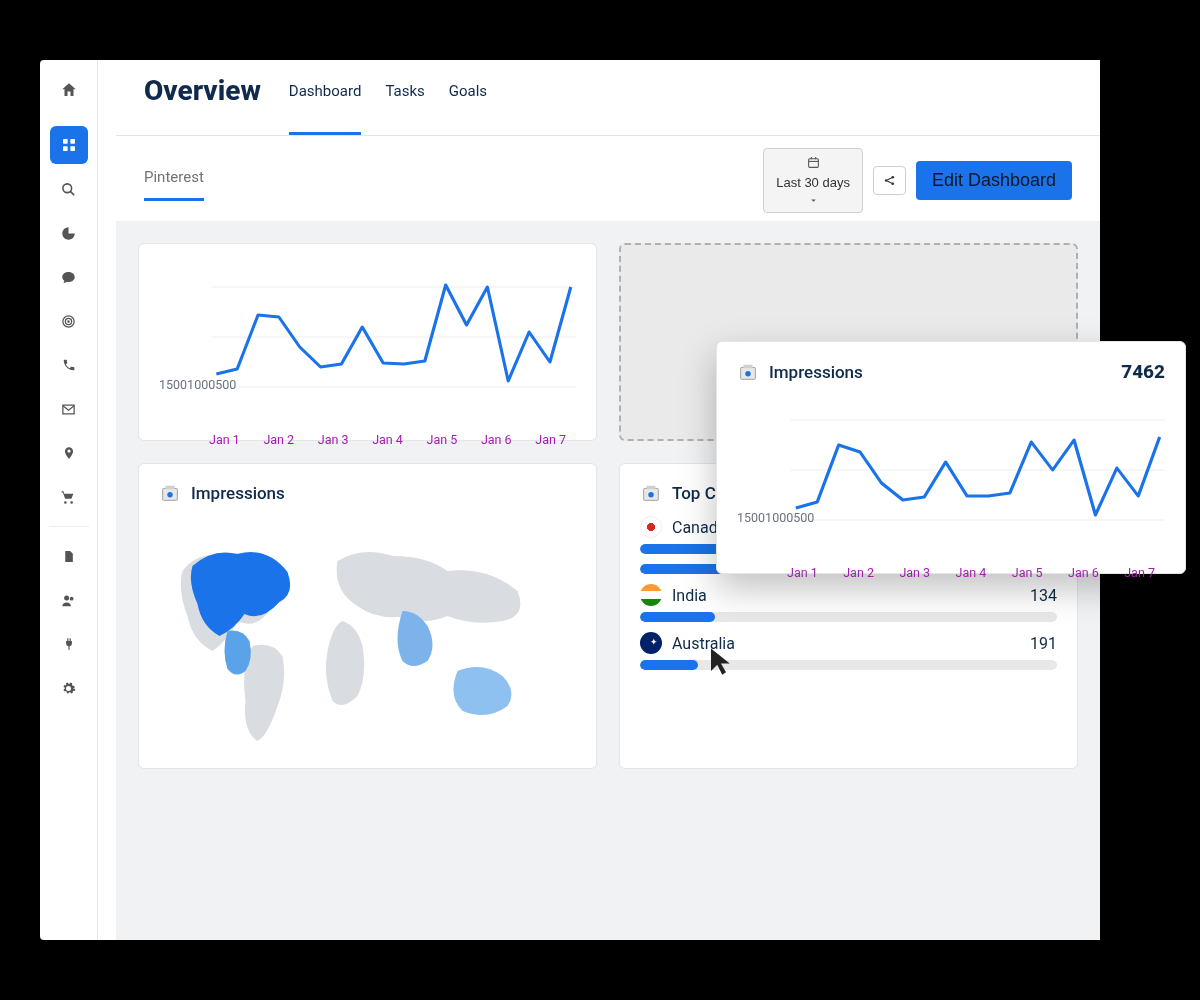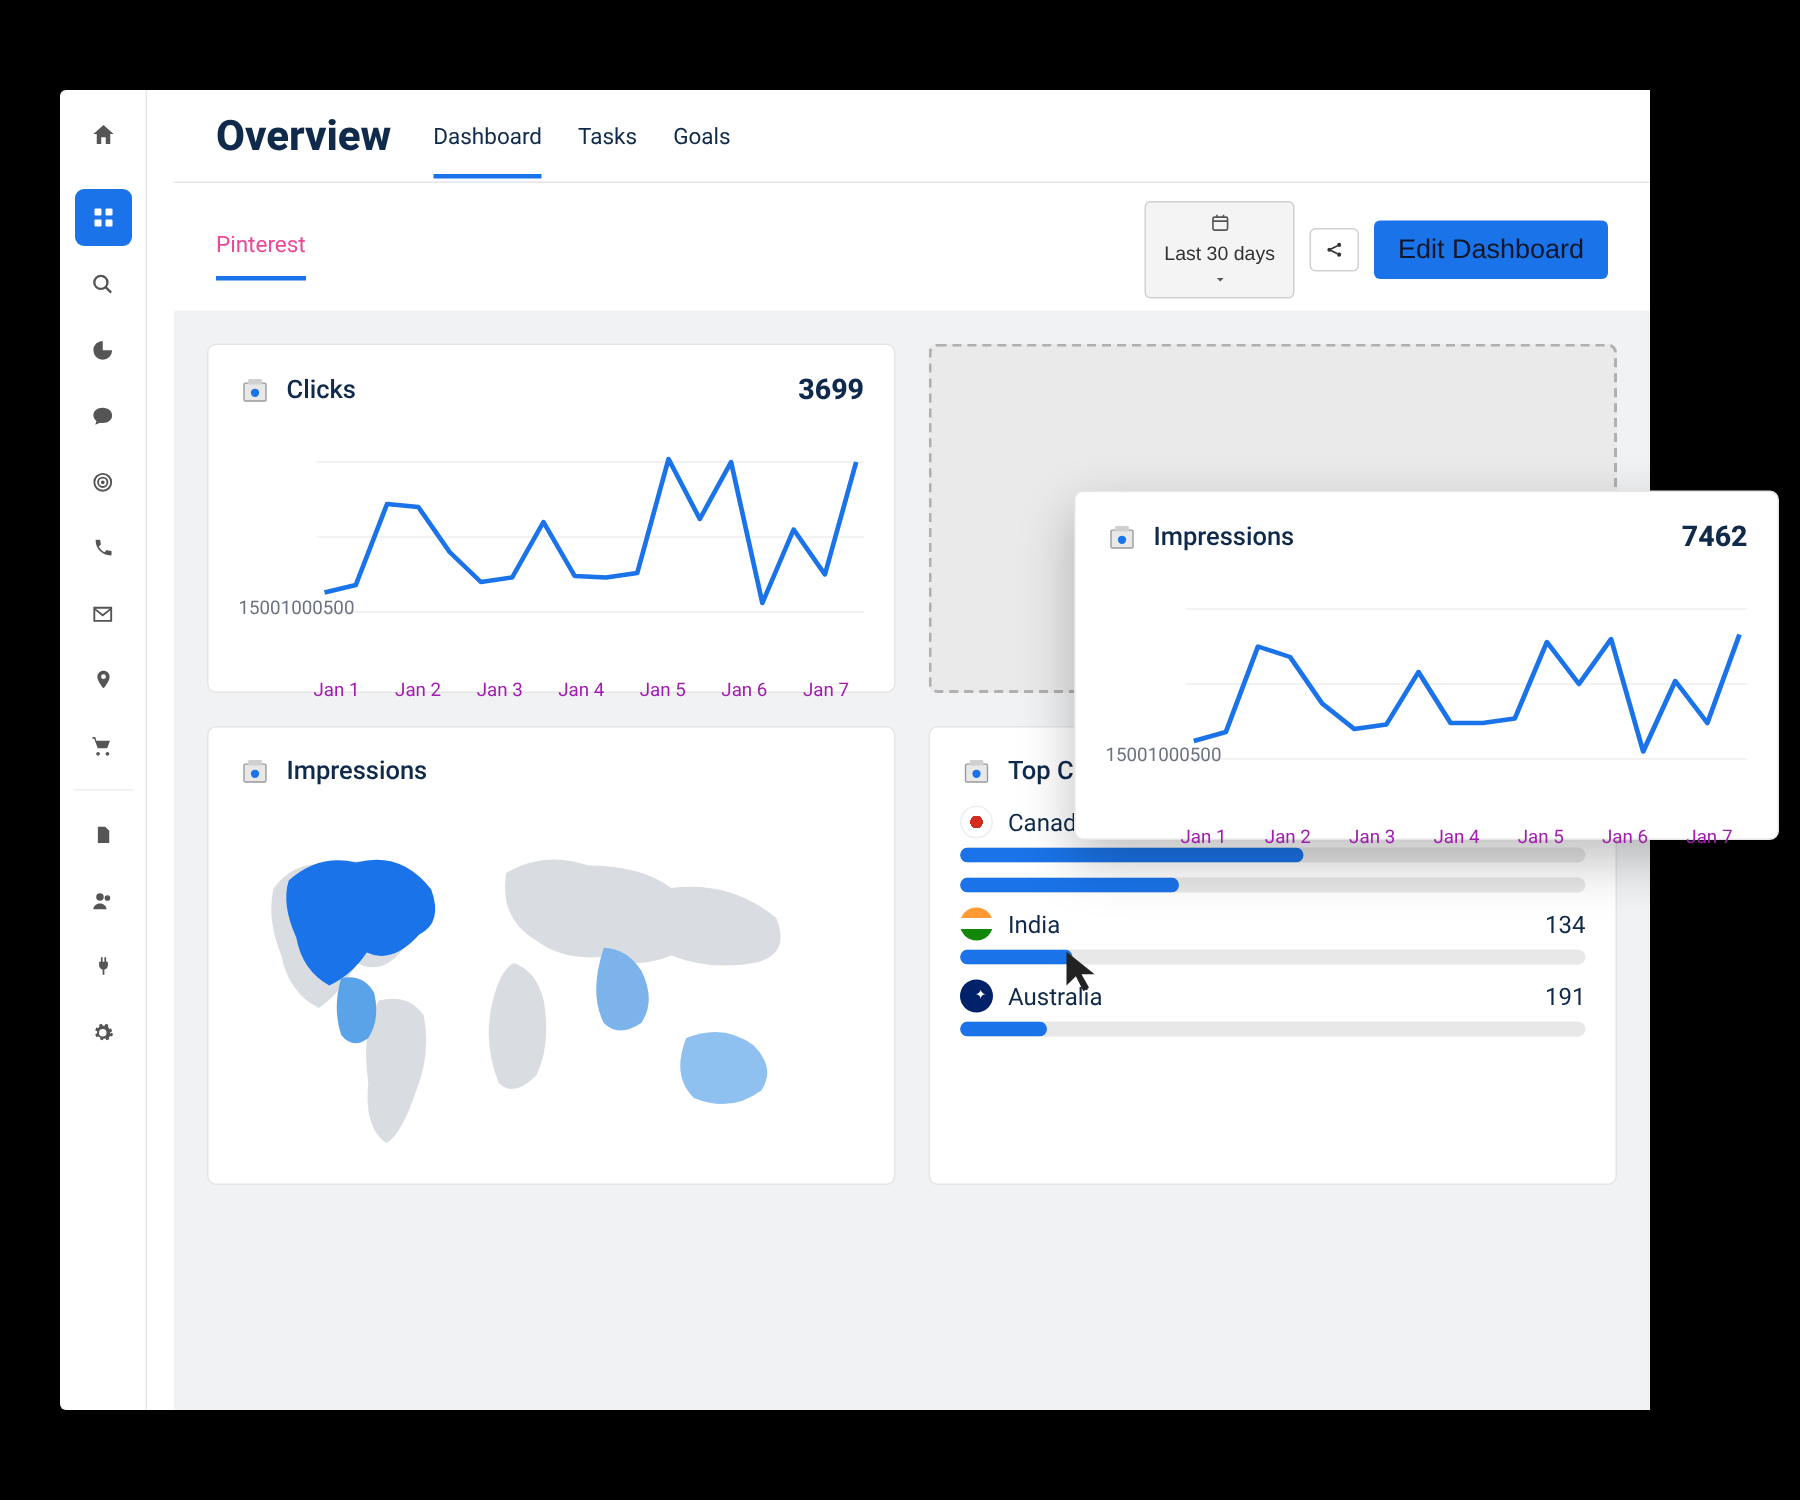--- a/index.html
+++ b/index.html
@@ -7,24 +7,24 @@
 .app { position: absolute; left: 40px; top: 60px; width: 1060px; height: 880px; background: #fff; border-radius: 4px; display: flex; gap: 18px; }
 .sidebar { width: 58px; border-right: 1px solid #e5e5e5; display: flex; flex-direction: column; align-items: center; padding-top: 18px; gap: 2px; }
 .sidebar .home { width: 24px; height: 24px; display: flex; align-items: center; justify-content: center; color: #666; margin-bottom: 20px; }
 .sidebar .nav { width: 38px; height: 38px; display: flex; align-items: center; justify-content: center; color: #666; border-radius: 6px; cursor: pointer; margin: 2px 0;}
 .sidebar .nav.active { background: #1a73e8; color: #fff; }
 .sidebar .sep { width: 40px; height: 1px; background: #eee; margin: 6px 0; }
 .main { flex: 1; display: flex; flex-direction: column; background: #f1f2f4; min-width: 0; }
 .topbar { background: #fff; padding: 14px 28px 0 28px; border-bottom: 1px solid #e5e5e5; display: flex; align-items: flex-start; gap: 28px; }
 .topbar h1 { font-size: 28px; font-weight: 800; color: #0f2a4a; padding-bottom: 14px;}
 .tabs { display: flex; gap: 24px; padding-top: 8px;}
-.tab { font-size: 15px; color: #0f2a4a; padding-bottom: 16px; cursor: pointer; }
+.tab { font-size: 15px; color: #0f2a4a; padding-bottom: 32px; cursor: pointer; }
 .tab.active { border-bottom: 3px solid #1a73e8; }
 .subbar { background: #fff; padding: 12px 28px 0 28px; display: flex; align-items: center; justify-content: space-between; }
-.subtab { font-size: 15px; color: #ec4899; padding-bottom: 12px; border-bottom: 3px solid #1a73e8; cursor: pointer;}
+.subtab { font-size: 15px; color: #737373; padding-bottom: 12px; border-bottom: 3px solid #1a73e8; cursor: pointer;}
 .subbar .right { display: flex; align-items: center; gap: 10px; padding-bottom: 8px;}
 .btn { display: inline-flex; align-items: center; gap: 6px; border: 1px solid #d0d0d0; background: #f4f4f4; border-radius: 4px; padding: 7px 12px; font-size: 13px; color: #333; cursor: pointer; flex-direction: column; }
 .btn.icon-only { padding: 7px 9px; background: #fff; }
 .btn.primary { background: #1a73e8; color: #0f172a; border: none; padding: 9px 16px; font-size: 18px; }
 .content { position: relative; flex: 1; padding: 22px; }
 .grid { display: grid; grid-template-columns: 1fr 1fr; grid-template-rows: auto auto; gap: 22px; }
 .card { background: #fff; border: 1px solid #e5e5e5; border-radius: 6px; padding: 18px 20px; }
 .card-head { display: flex; align-items: center; justify-content: space-between; margin-bottom: 12px; }
 .card-title { display: flex; align-items: center; gap: 10px; font-size: 17px; color: #0f2a4a; font-weight: 500;}
 .card-value { font-size: 19px; font-weight: 800; color: #0f2a4a; }
@@ -175,31 +175,20 @@
             </svg>
         </button>
         <button class="btn primary">Edit Dashboard</button>
       </div>
     </div>
 
     <div class="content">
       <div class="grid">
 
         <div class="card">
-          <div class="card-head">
-            <div class="card-title">
-              <svg class="tool-icon" viewBox="0 0 24 24">
-                  <rect x="4" y="7" width="16" height="13" rx="1" fill="#e8e8e8" stroke="#999"></rect>
-                  <rect x="7" y="4" width="10" height="4" rx="1" fill="#d0d0d0"></rect>
-                  <circle cx="12" cy="14" r="3" fill="#1a73e8"></circle>
-                </svg>
-              <span>Clicks</span>
-            </div>
-            <div class="card-value">3699</div>
-          </div>
           <div class="chart">
             <div class="y-labels">
                 <span>1500</span>
                 <span>1000</span>
                 <span>500</span>
               </div>
             <svg viewBox="0 0 400 160" preserveAspectRatio="none">
               <line x1="50" y1="25" x2="400" y2="25" stroke="#eee"></line>
                 <line x1="50" y1="75" x2="400" y2="75" stroke="#eee"></line>
                 <line x1="50" y1="125" x2="400" y2="125" stroke="#eee"></line>

